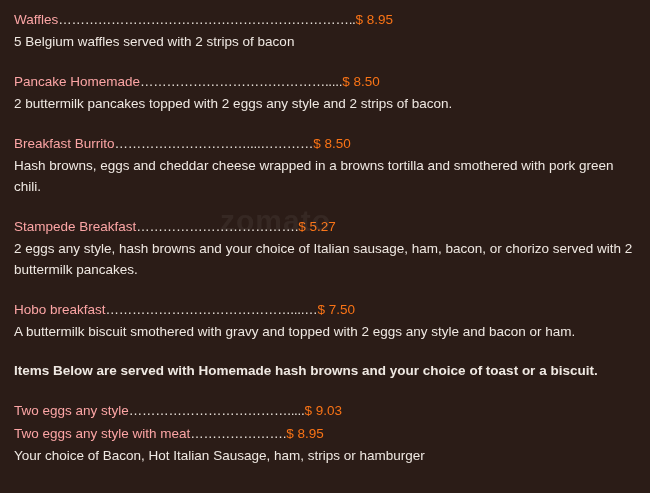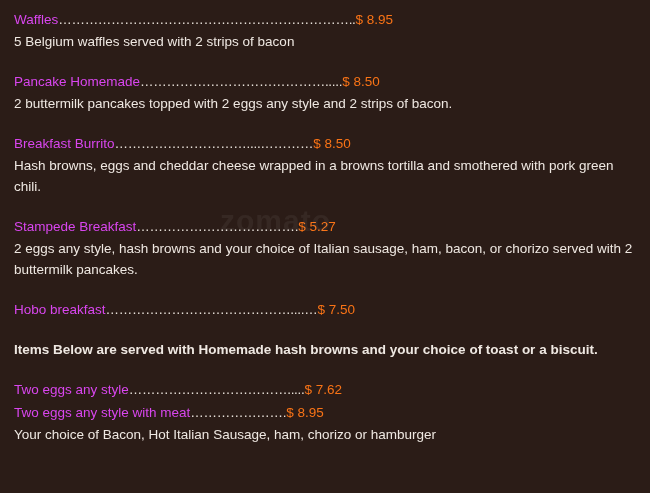--- a/index.html
+++ b/index.html
@@ -37,21 +37,21 @@
     margin-bottom: 0;
   }
   .title-line {
     font-size: 13.5px;
     line-height: 23px;
     color: #f4efe9;
     white-space: nowrap;
     overflow: hidden;
   }
   .name {
-    color: #d946ef;
+    color: #fca5a5;
     margin-top: 16px;
   }
   .dots {
     color: #e9e2db;
     letter-spacing: -0.3px;
   }
   .price {
     color: #f97316;
   }
   .desc {
@@ -110,34 +110,35 @@
     </div>
     <div class="desc">2 eggs any style, hash browns and your choice of Italian sausage, ham, bacon, or chorizo served with 2 buttermilk pancakes.</div>
   </div>
 
   <div class="gap"></div>
 
   <div class="item">
     <div class="title-line">
       <span class="name">Hobo breakfast</span><span class="dots">……………………………………....…</span><span class="price">$ 7.50</span>
     </div>
+    <div class="desc">A buttermilk biscuit smothered with gravy and topped with 2 eggs any style and bacon or ham.</div>
   </div>
 
   <div class="gap"></div>
 
   <div class="note">Items Below are served with Homemade hash browns and your choice of toast or a biscuit.</div>
 
   <div class="gap"></div>
 
   <div class="item">
     <div class="title-line">
-      <span class="name">Two eggs any style</span><span class="dots">……………………………….....</span><span class="price">$ 7.62</span>
+      <span class="name">Two eggs any style</span><span class="dots">……………………………….....</span><span class="price">$ 9.03</span>
     </div>
   </div>
 
   <div class="item">
     <div class="title-line">
       <span class="name">Two eggs any style with meat</span><span class="dots">………………….</span><span class="price">$ 8.95</span>
     </div>
-    <div class="desc">Your choice of Bacon, Hot Italian Sausage, ham, chorizo or hamburger</div>
+    <div class="desc">Your choice of Bacon, Hot Italian Sausage, ham, strips or hamburger</div>
   </div>
 
 </div>
 
 </body></html>

